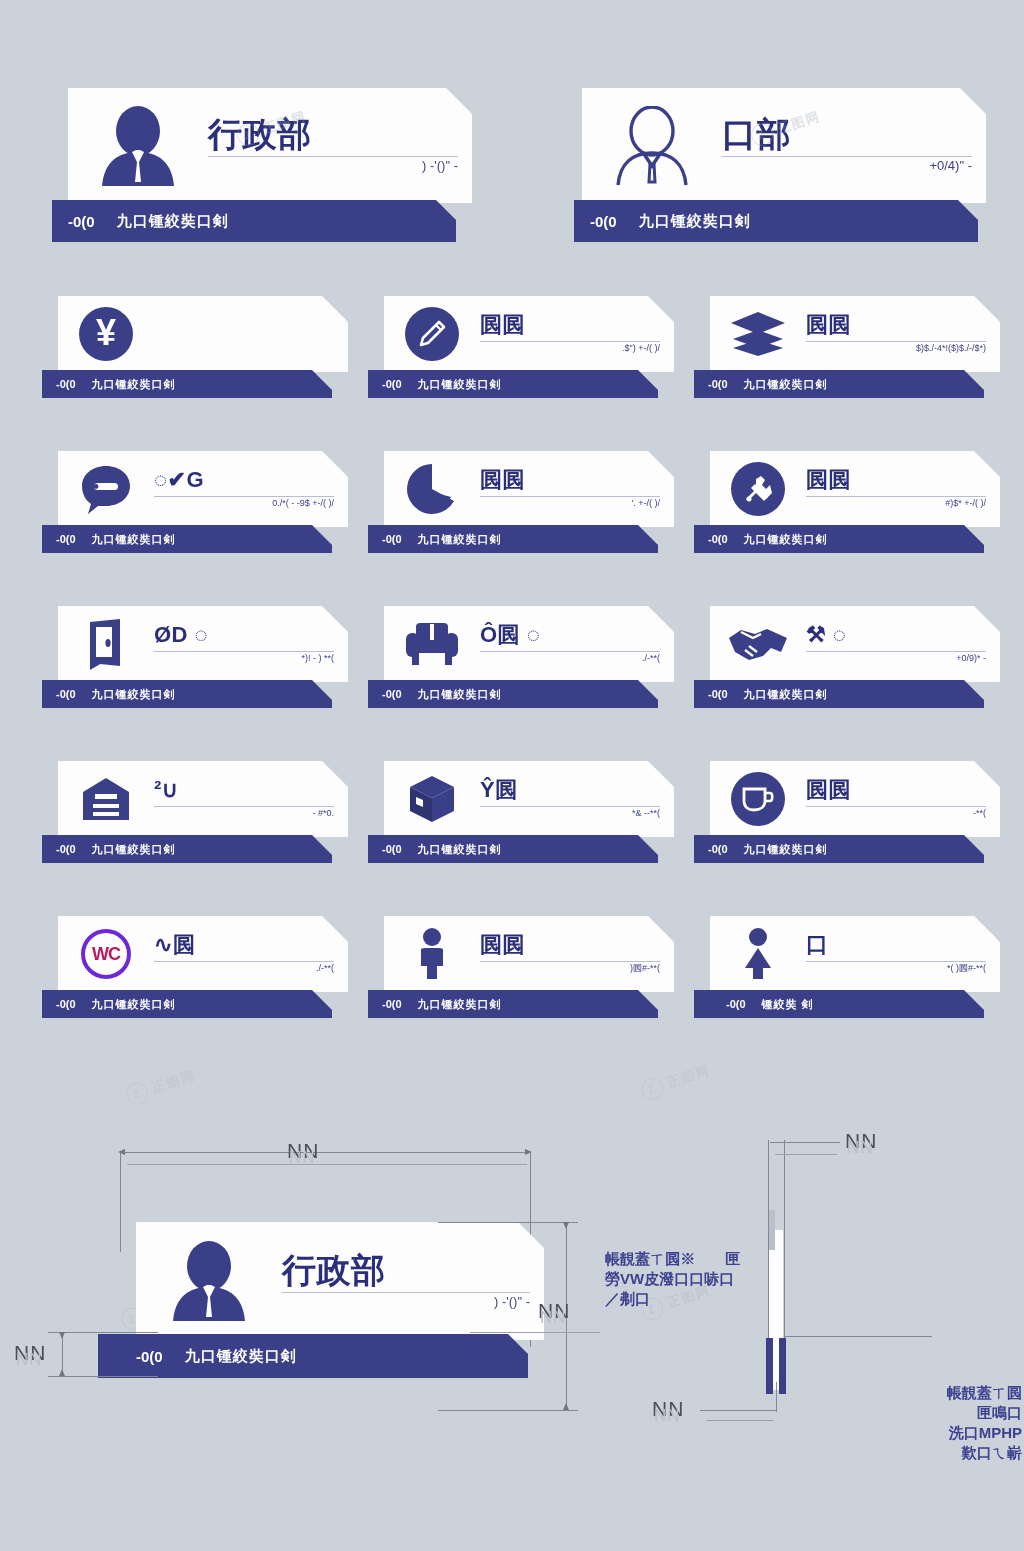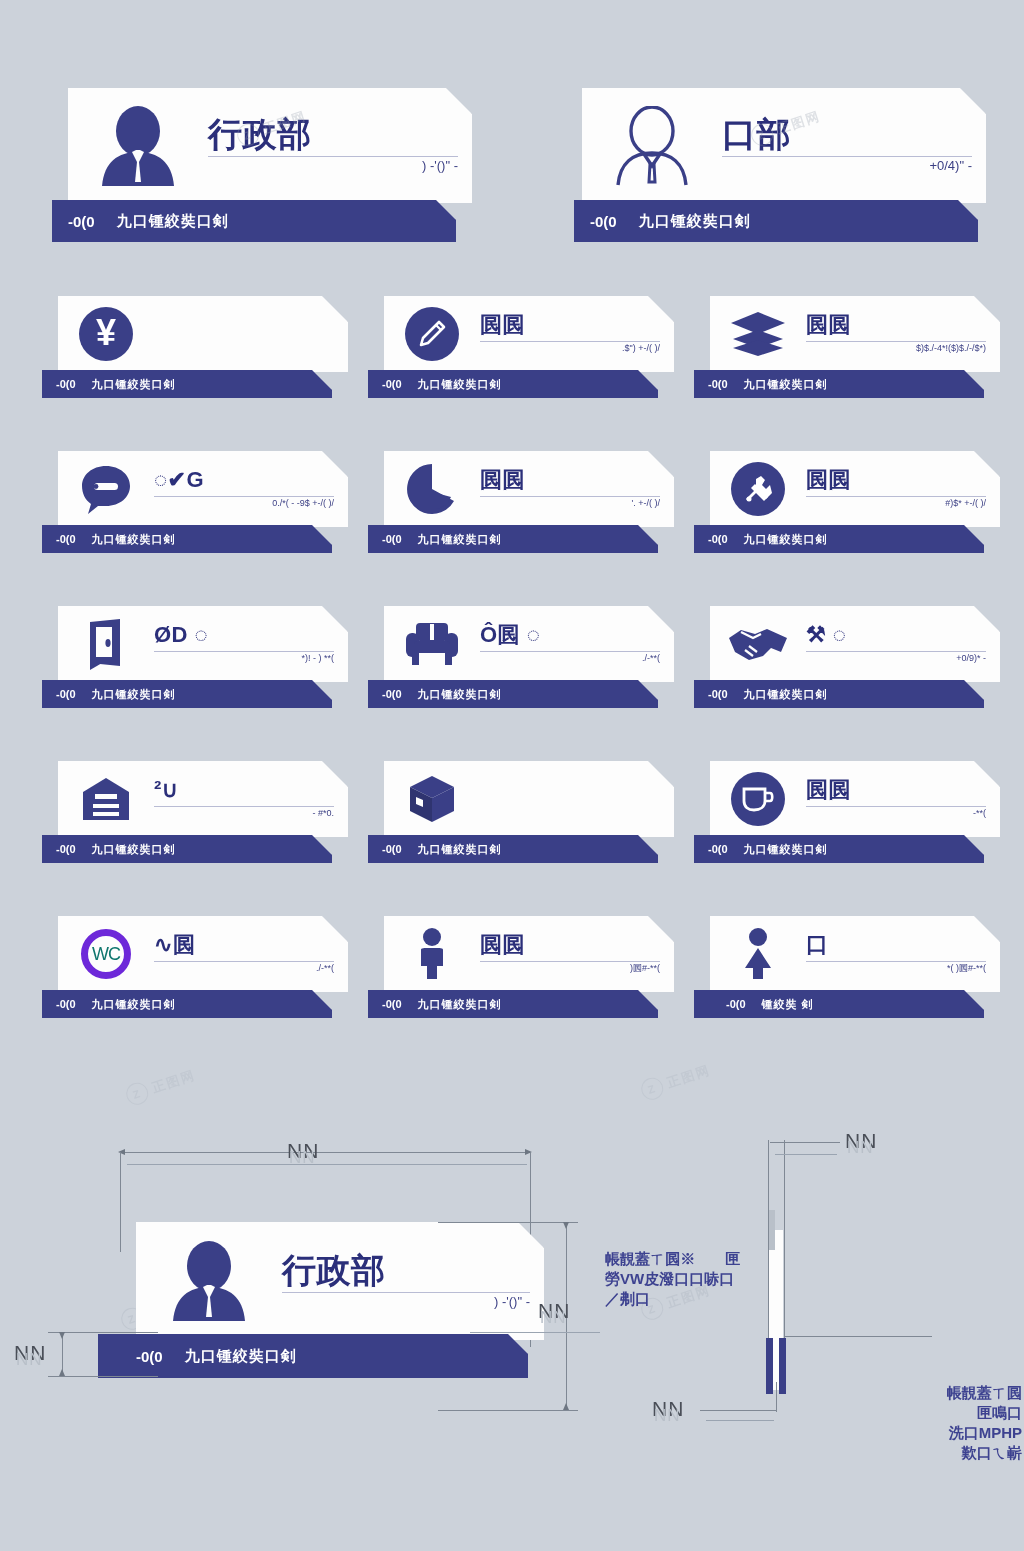--- a/index.html
+++ b/index.html
@@ -69,23 +69,23 @@
   .sm .bar .bar-code{ margin-right:16px; }
 
   
   .glyph{ display:block; }
   .circle-icon{
     border-radius:50%; background:#3a3f87;
     display:flex; align-items:center; justify-content:center;
     color:#fff;
   }
   .circle-outline{
-    border-radius:50%; border:7px solid #6d28d9;
+    border-radius:50%; border:4px solid #6d28d9;
     display:flex; align-items:center; justify-content:center;
-    color:#0f766e; font-weight:400;
+    color:#be185d; font-weight:700;
   }
 
   
   .wm{
     position:absolute; pointer-events:none;
     opacity:.30; color:#ffffff;
     display:flex; align-items:center; gap:5px;
     font-size:13px; font-weight:600; letter-spacing:2px;
     transform:rotate(-18deg); transform-origin:center;
   }
@@ -425,20 +425,25 @@
   <div class="card sm" style="left:368px; top:761px; width:290px; height:108px;">
     <div class="panel" style="width:290px; height:76px;">
       <div class="panel-inner">
         <div class="icon-slot" style="width:96px;height:76px;">
           <svg width="50" height="50" viewBox="0 0 50 50" class="glyph">
             <path d="M25 2 L47 13 L25 24 L3 13 Z" fill="#3a3f87"></path>
             <path d="M3 13 L25 24 L25 48 L3 37 Z" fill="#2f3470"></path>
             <path d="M47 13 L25 24 L25 48 L47 37 Z" fill="#3a3f87"></path>
             <path d="M9 23 L16 26 L16 33 L9 30 Z" fill="#fdfdfd"></path>
           </svg>
+        </div>
+        <div class="text-slot">
+          <div class="cn-line">Ŷ囻</div>
+          <div class="rule"></div>
+          <div class="en-line">*&amp; --**(</div>
         </div>
       </div>
     </div>
     <div class="bar" style="left:0px; top:74px; width:290px; height:28px; padding-left:14px;">
       <span class="bar-code">-0(0</span>
       <span class="bar-cn">九口锺絞奘口剣</span>
     </div>
   </div>
 
   <div class="card sm" style="left:694px; top:761px; width:290px; height:108px;">

